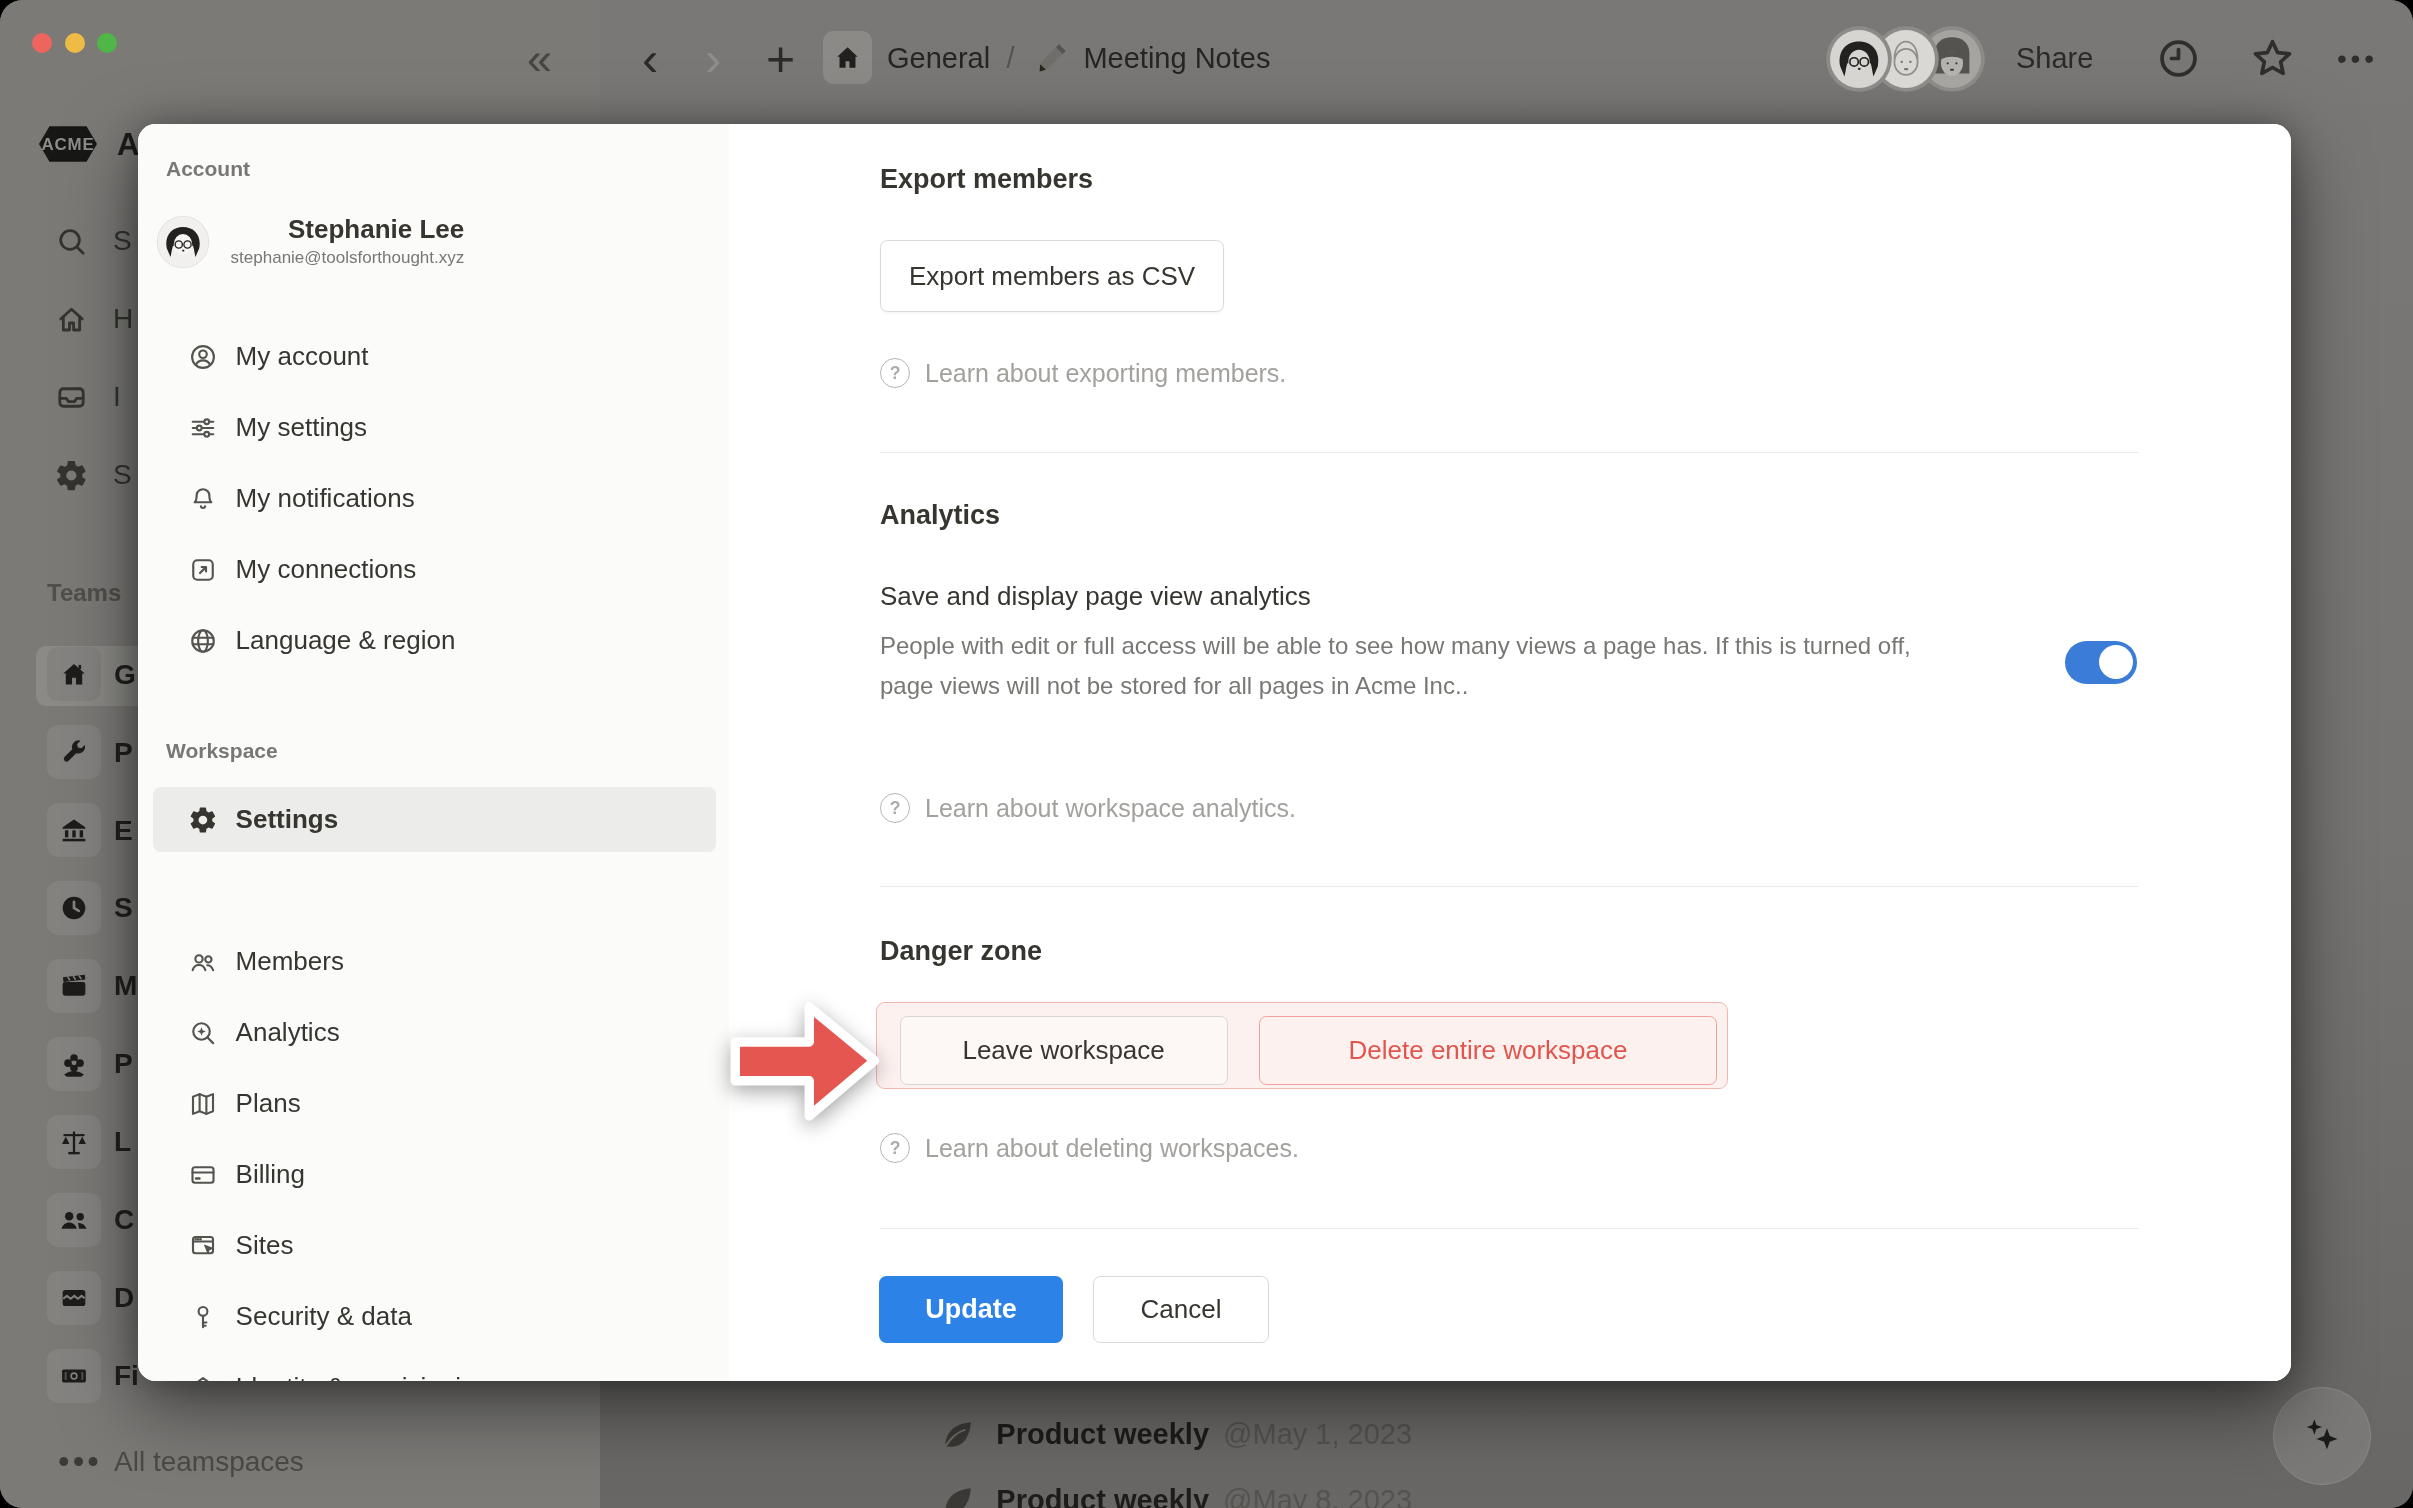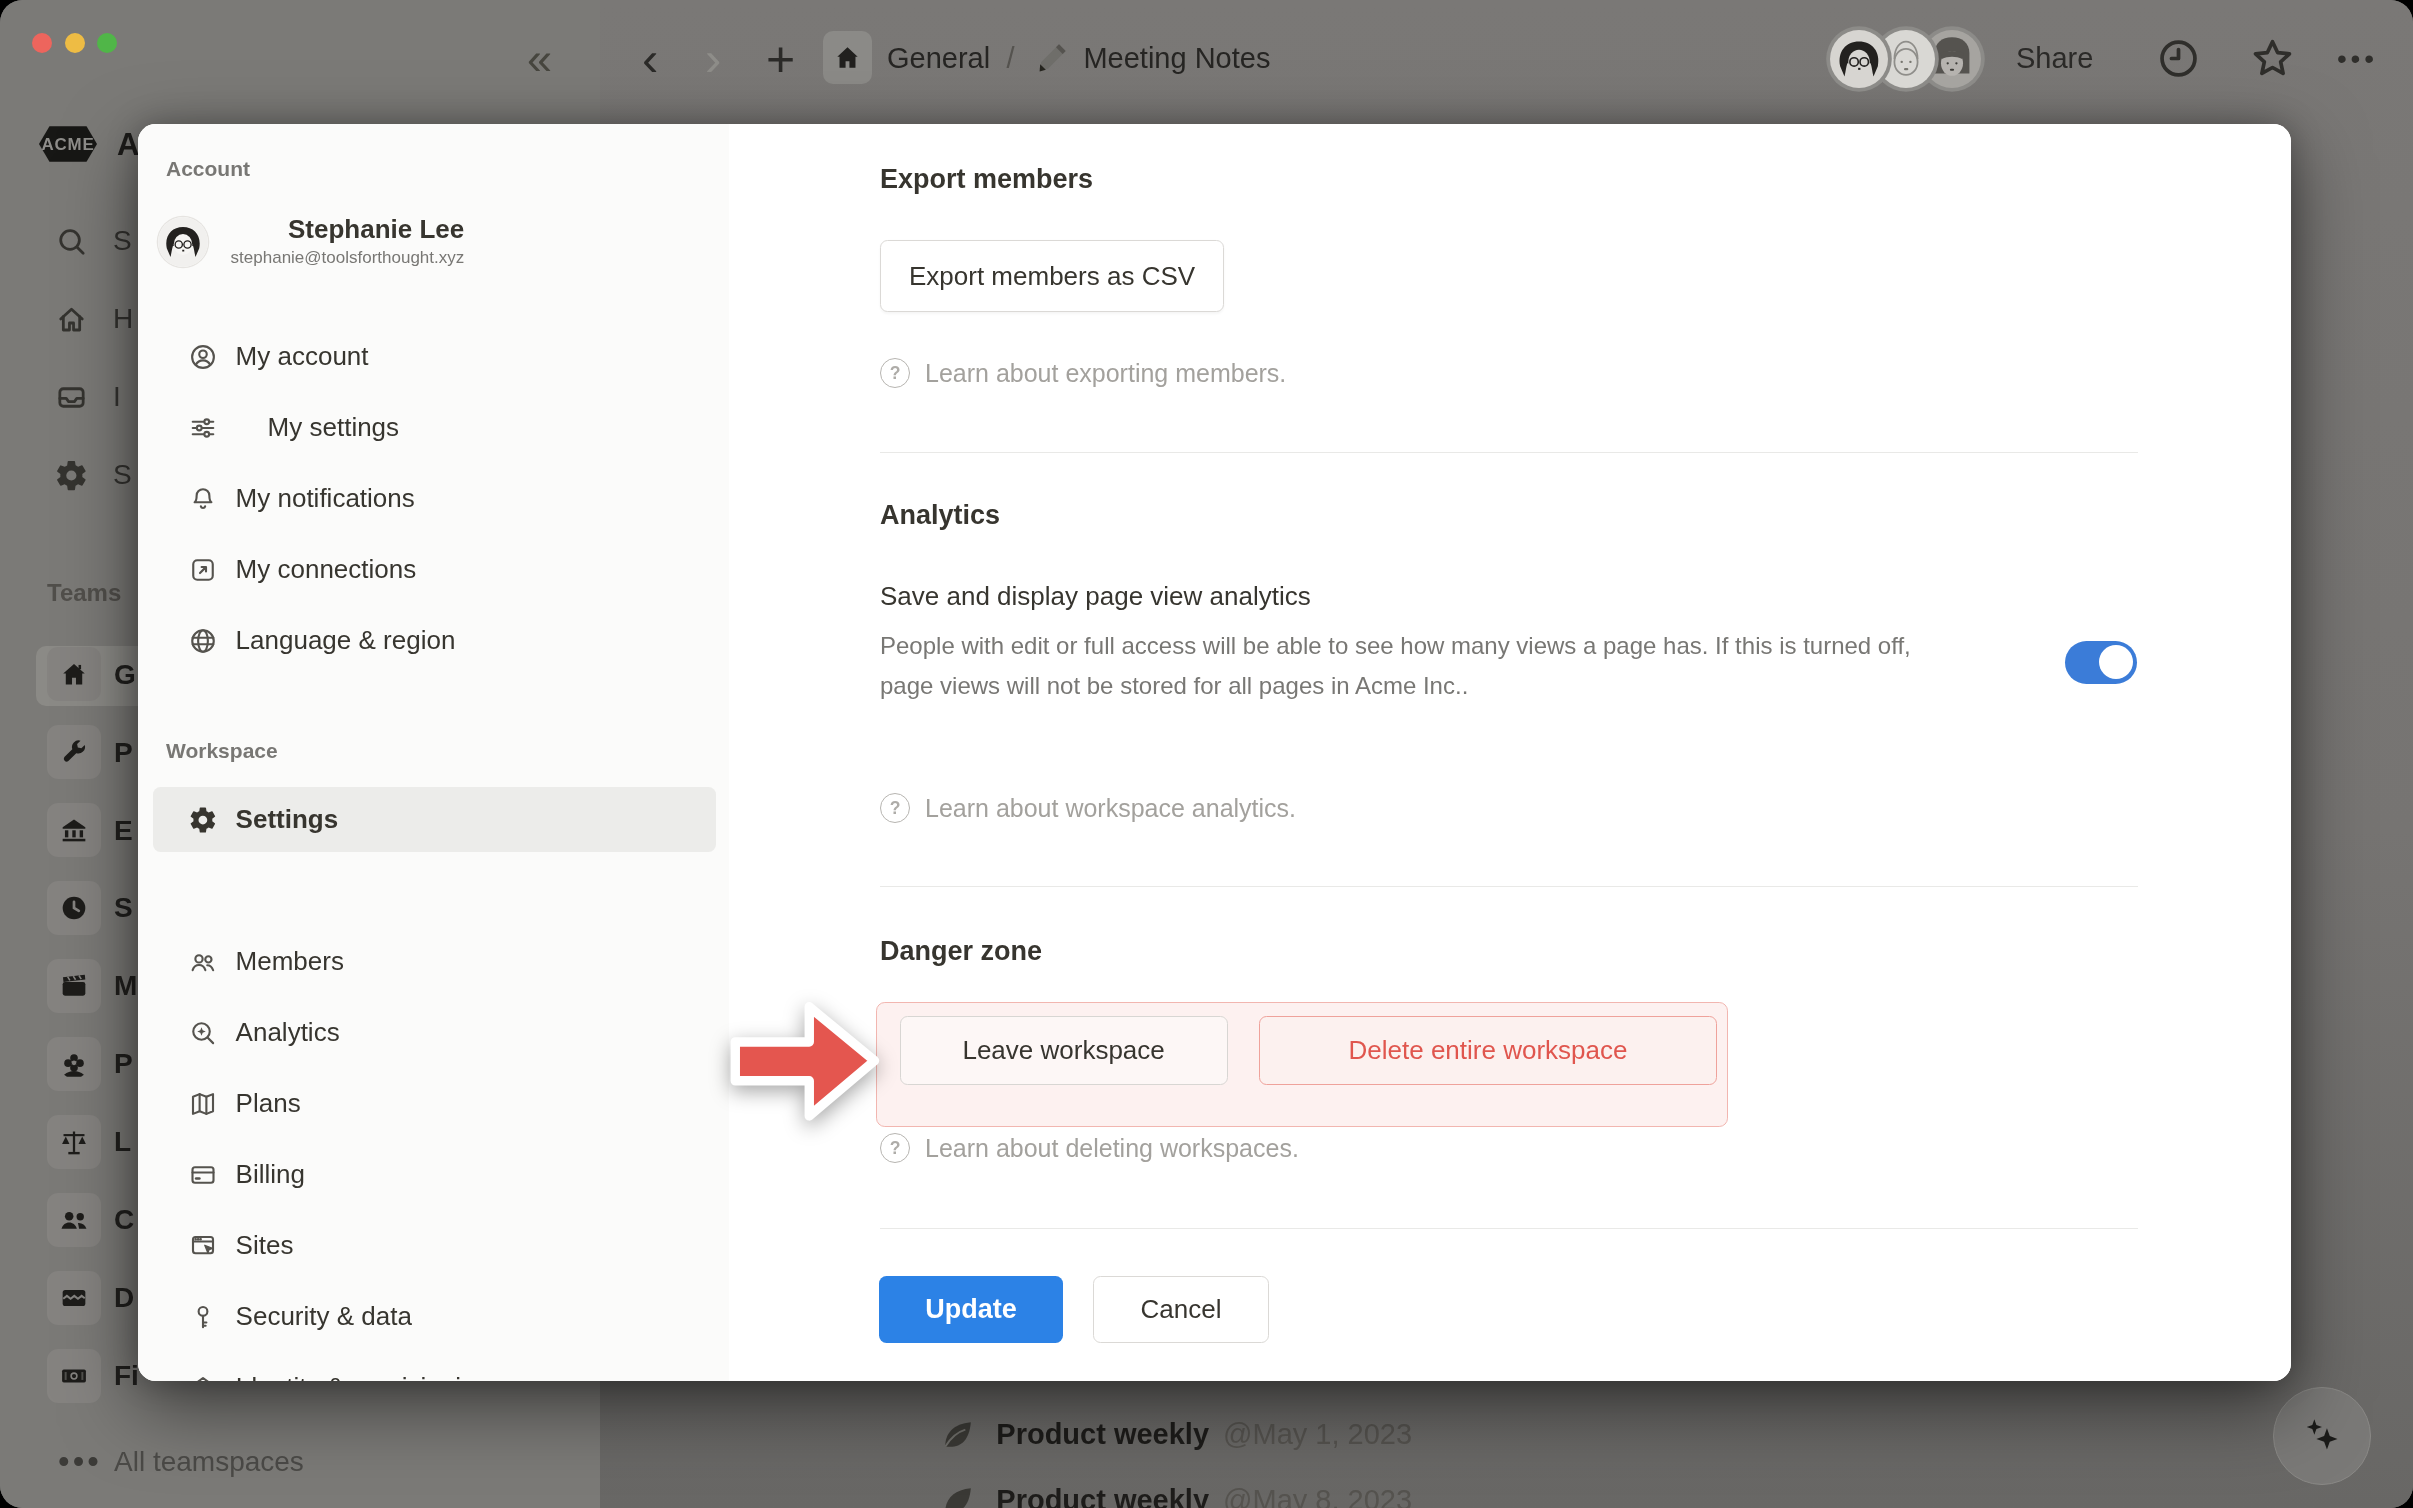--- a/index.html
+++ b/index.html
@@ -58,21 +58,21 @@
   .para{position:absolute;left:151px;width:1068px;font-size:24px;line-height:40px;color:#787774;}
   .learn{position:absolute;left:151px;display:flex;align-items:center;color:#a3a19d;font-size:25px;}
   .learn .qmark{width:28px;height:28px;border-radius:50%;border:1.9px solid #b7b5b1;color:#aeaca8;
       display:flex;align-items:center;justify-content:center;font-size:17.6px;font-weight:700;margin-right:15px;flex:none;}
   .divider{position:absolute;left:151px;right:153px;height:0;border-top:1.3px solid #e9e9e7;}
   .btn{display:flex;align-items:center;justify-content:center;box-sizing:border-box;border-radius:7.5px;
       font-size:26px;color:#37352f;background:#fff;border:1.3px solid #dbd9d6;white-space:nowrap;}
   .export-btn{position:absolute;left:151px;top:116px;height:72px;padding:0 28px;box-shadow:0 1.3px 2.5px rgba(0,0,0,.04);}
   .toggle{position:absolute;right:154px;top:517px;width:72px;height:43px;border-radius:21.4px;background:#3b7cd8;}
   .toggle .knob{position:absolute;right:4.4px;top:4.4px;width:34px;height:34px;border-radius:50%;background:#fff;}
-  .danger-box{position:absolute;left:147px;top:878px;width:852px;height:125px;border-radius:8.8px;
+  .danger-box{position:absolute;left:147px;top:878px;width:852px;height:87px;border-radius:8.8px;
       background:#fdf1f0;border:1.9px solid #f2b6b0;box-sizing:border-box;}
   .leave-btn{position:absolute;left:22.6px;top:13.2px;width:328px;height:69px;background:#fdf7f6;border-color:#d8d6d3;}
   .delete-btn{position:absolute;left:382px;top:13.2px;width:458px;height:69px;background:#fcf1ef;
       border:1.9px solid #efa29b;color:#e0564e;}
   .update-btn{position:absolute;left:150px;top:1152px;width:184px;height:67px;background:#2c82e6;border:none;
       color:#fff;font-weight:600;font-size:27px;}
   .cancel-btn{position:absolute;left:364px;top:1152px;width:176px;height:67px;}
 
   .red-arrow{position:absolute;left:729px;top:998px;z-index:60;filter:drop-shadow(0 6.3px 10px rgba(0,0,0,.35));}
 
@@ -359,21 +359,21 @@
       </div>
 
       <div class="mitem" style="top:200px;">
         <svg class="micon stroke" viewBox="0 0 24 24">
             <circle cx="12" cy="12" r="8.7"></circle>
             <circle cx="12" cy="9.8" r="3"></circle>
             <path d="M6.2 18.3c1.3-2.4 3.4-3.6 5.8-3.6s4.5 1.2 5.8 3.6"></path>
           </svg>
         <span class="mlabel">My account</span>
       </div>
-      <div class="mitem" style="top:271px;gap:32px;">
+      <div class="mitem" style="top:271px;">
         <svg class="micon stroke" viewBox="0 0 24 24">
             <path d="M3.8 7h16.4M3.8 12h16.4M3.8 17h16.4"></path>
             <circle cx="15" cy="7" r="1.9" fill="#fbfbfa"></circle>
             <circle cx="9" cy="12" r="1.9" fill="#fbfbfa"></circle>
             <circle cx="15" cy="17" r="1.9" fill="#fbfbfa"></circle>
           </svg>
         <span class="mlabel">My settings</span>
       </div>
       <div class="mitem" style="top:342px;">
         <svg class="micon stroke" viewBox="0 0 24 24">

